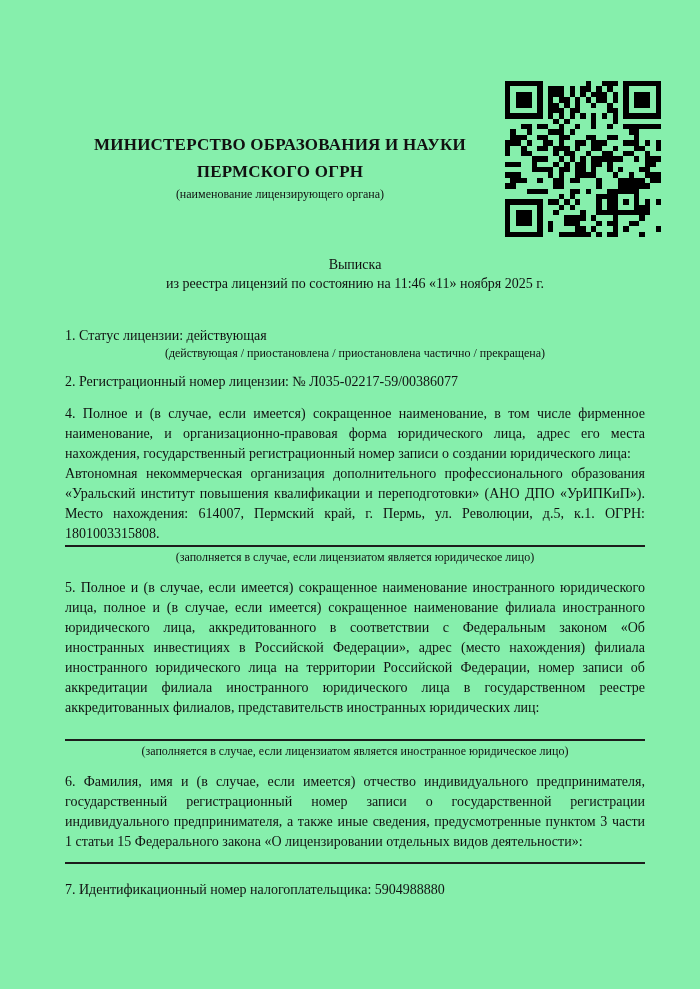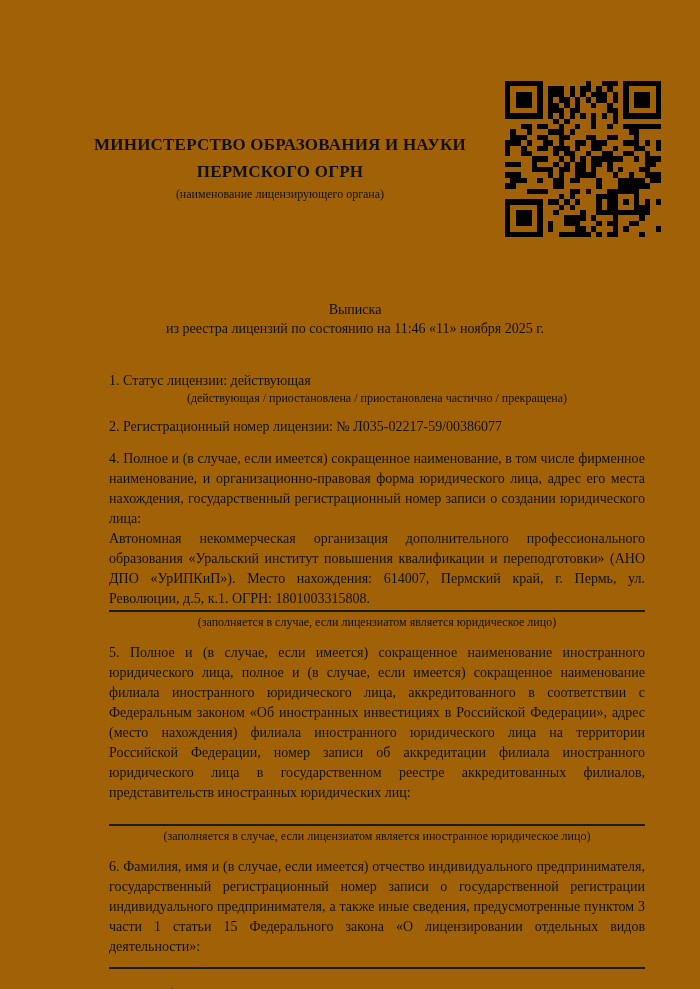--- a/index.html
+++ b/index.html
@@ -1,21 +1,21 @@
 <!DOCTYPE html>
 <html lang="ru"><head>
 <meta charset="utf-8">
 <style>
   * { margin: 0; padding: 0; box-sizing: border-box; }
   html, body { background: #ffffff; }
   .page {
     position: relative;
     width: 700px;
     height: 989px;
-    background: #a16207;
+    background: #86efac;
     color: #111111;
     font-family: "Liberation Serif", "DejaVu Serif", serif;
     font-size: 14px;
     line-height: 20px;
     padding: 0 55px 0 65px;
     overflow: hidden;
   }
   .qr {
     position: absolute;
     left: 505px;
@@ -35,25 +35,25 @@
     letter-spacing: 0.2px;
   }
   .small-caption {
     font-size: 12px;
     line-height: 14px;
     text-align: center;
     color: #111111;
   }
   .header .small-caption { margin-top: 2px; }
   .doc-title {
-    margin-top: 99px;
+    margin-top: 54px;
     text-align: center;
   }
   .doc-title .t-line { font-size: 14px; line-height: 19px; }
-  .section { margin-top: 12px; margin-left: 44px; }
+  .section { margin-top: 12px; }
   .section.first { margin-top: 33px; }
   .section.gap14 { margin-top: 14px; }
   .section.gap16 { margin-top: 16px; }
   .para { text-align: justify; }
   .para-plain { text-align: left; }
   .blank-line { height: 20px; }
   .blank-line-sm { height: 9px; }
   .rule {
     border: none;
     border-top: 2px solid #1c1c1c;

